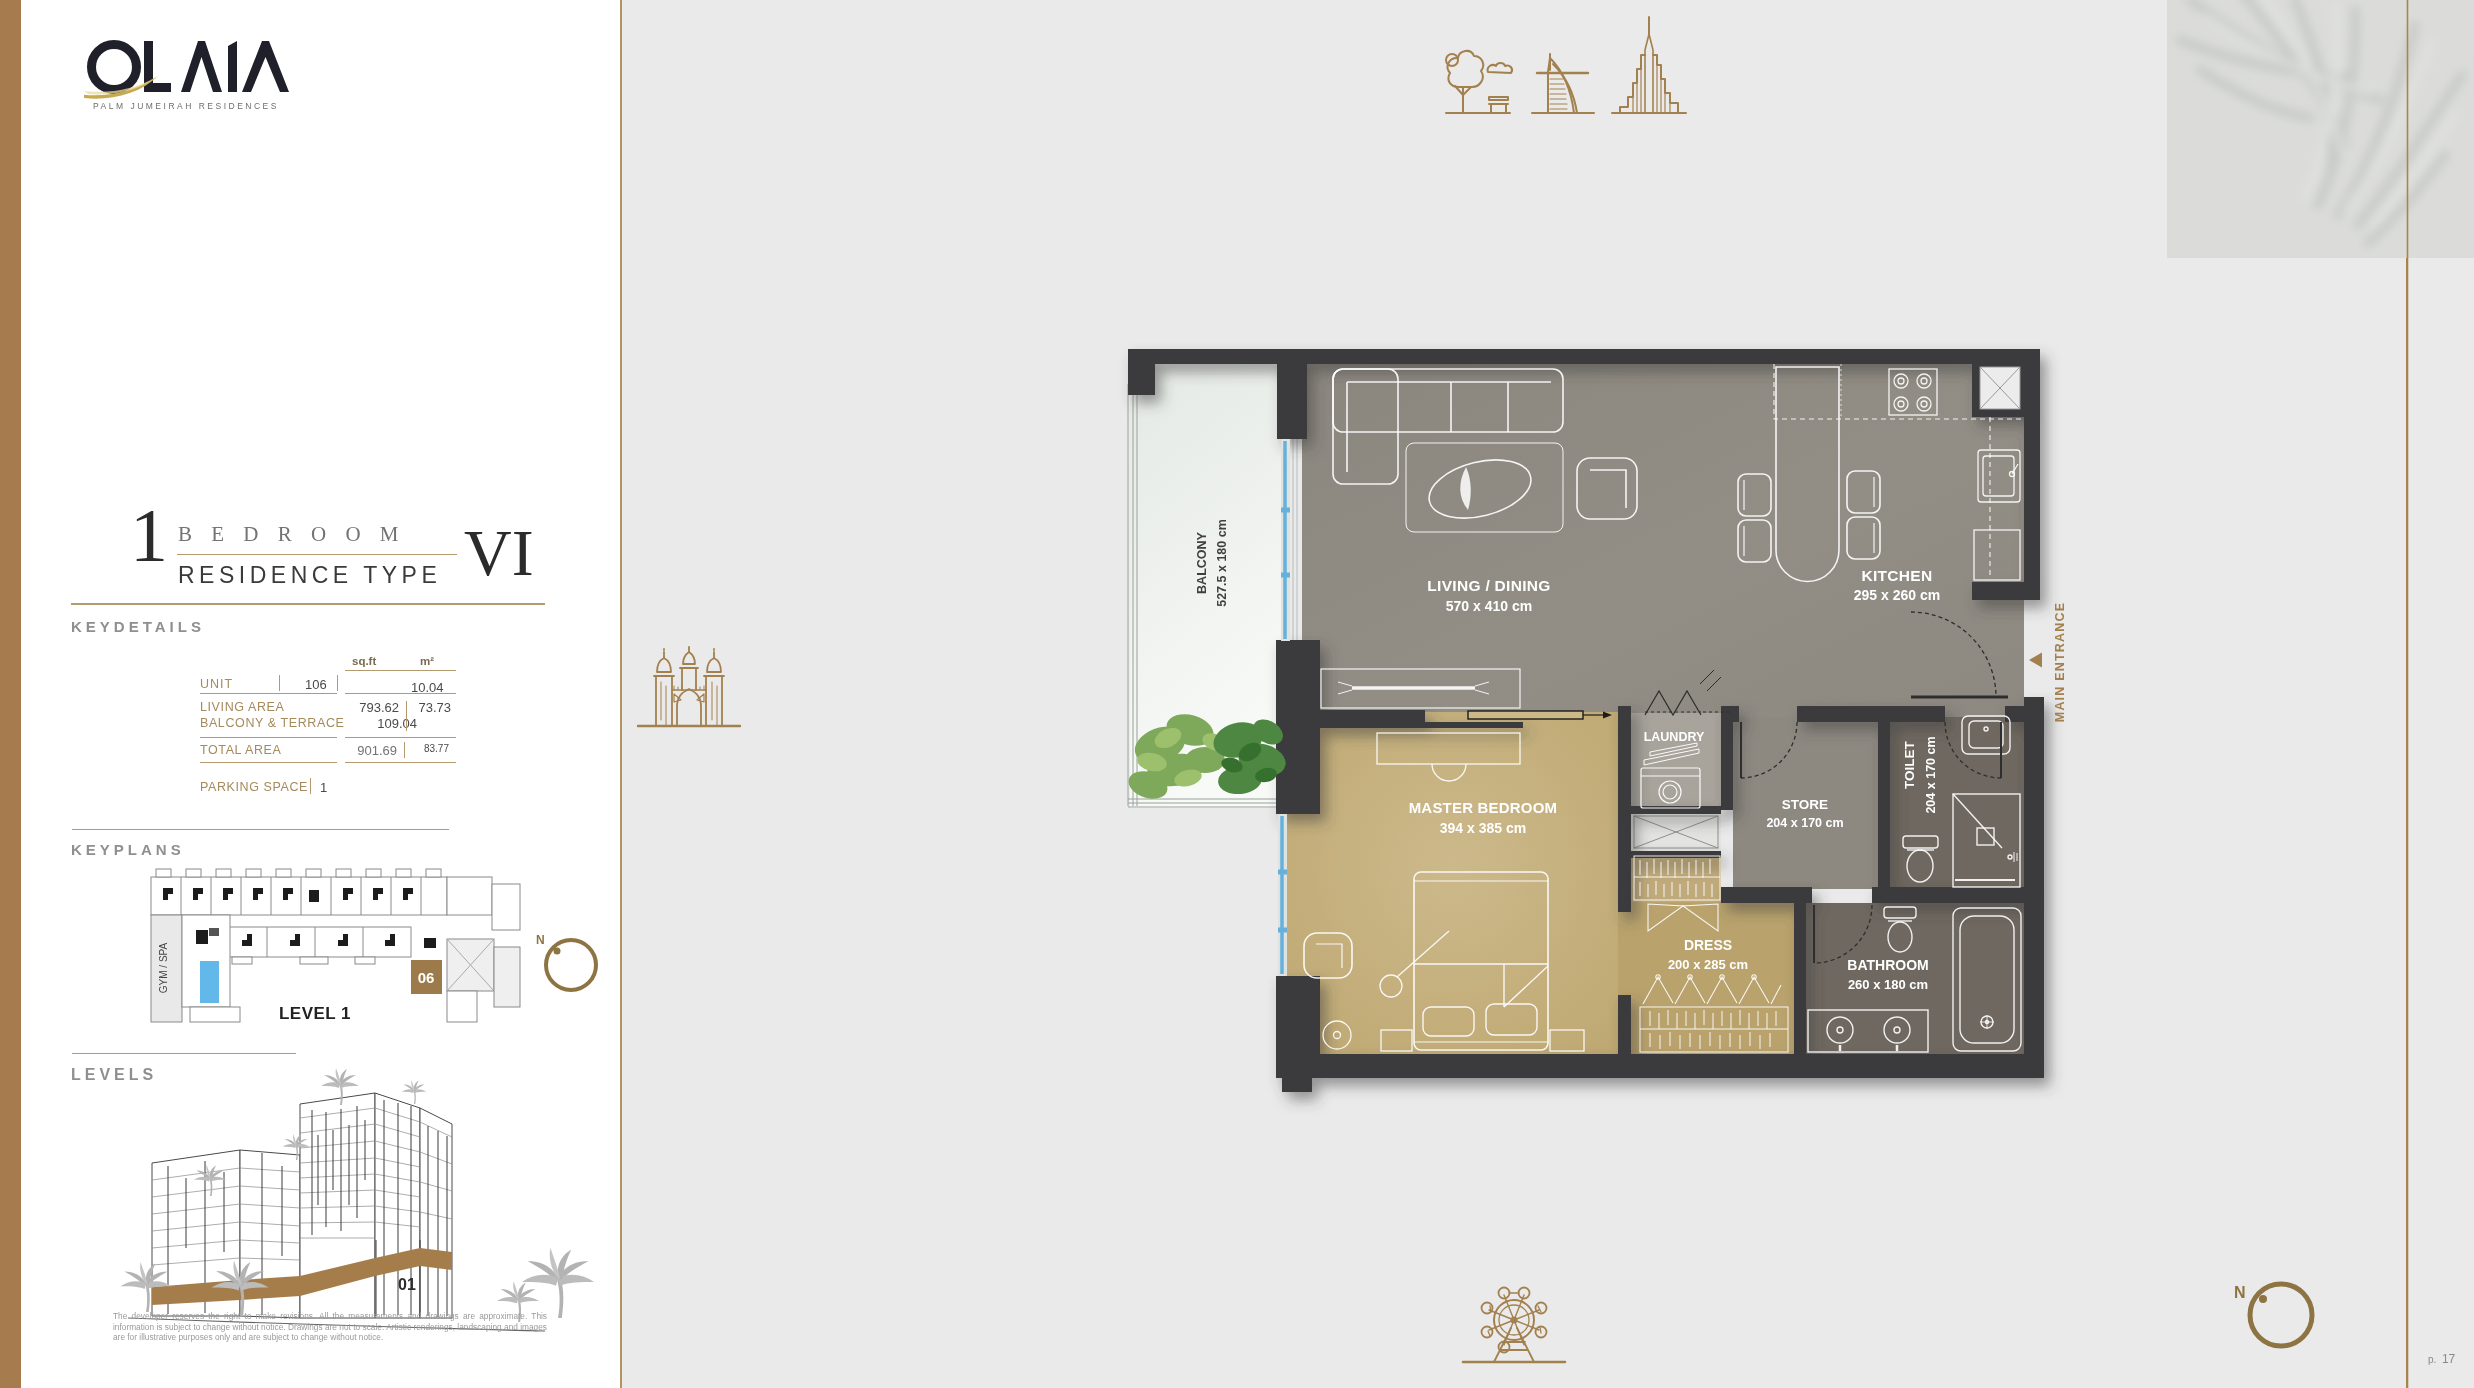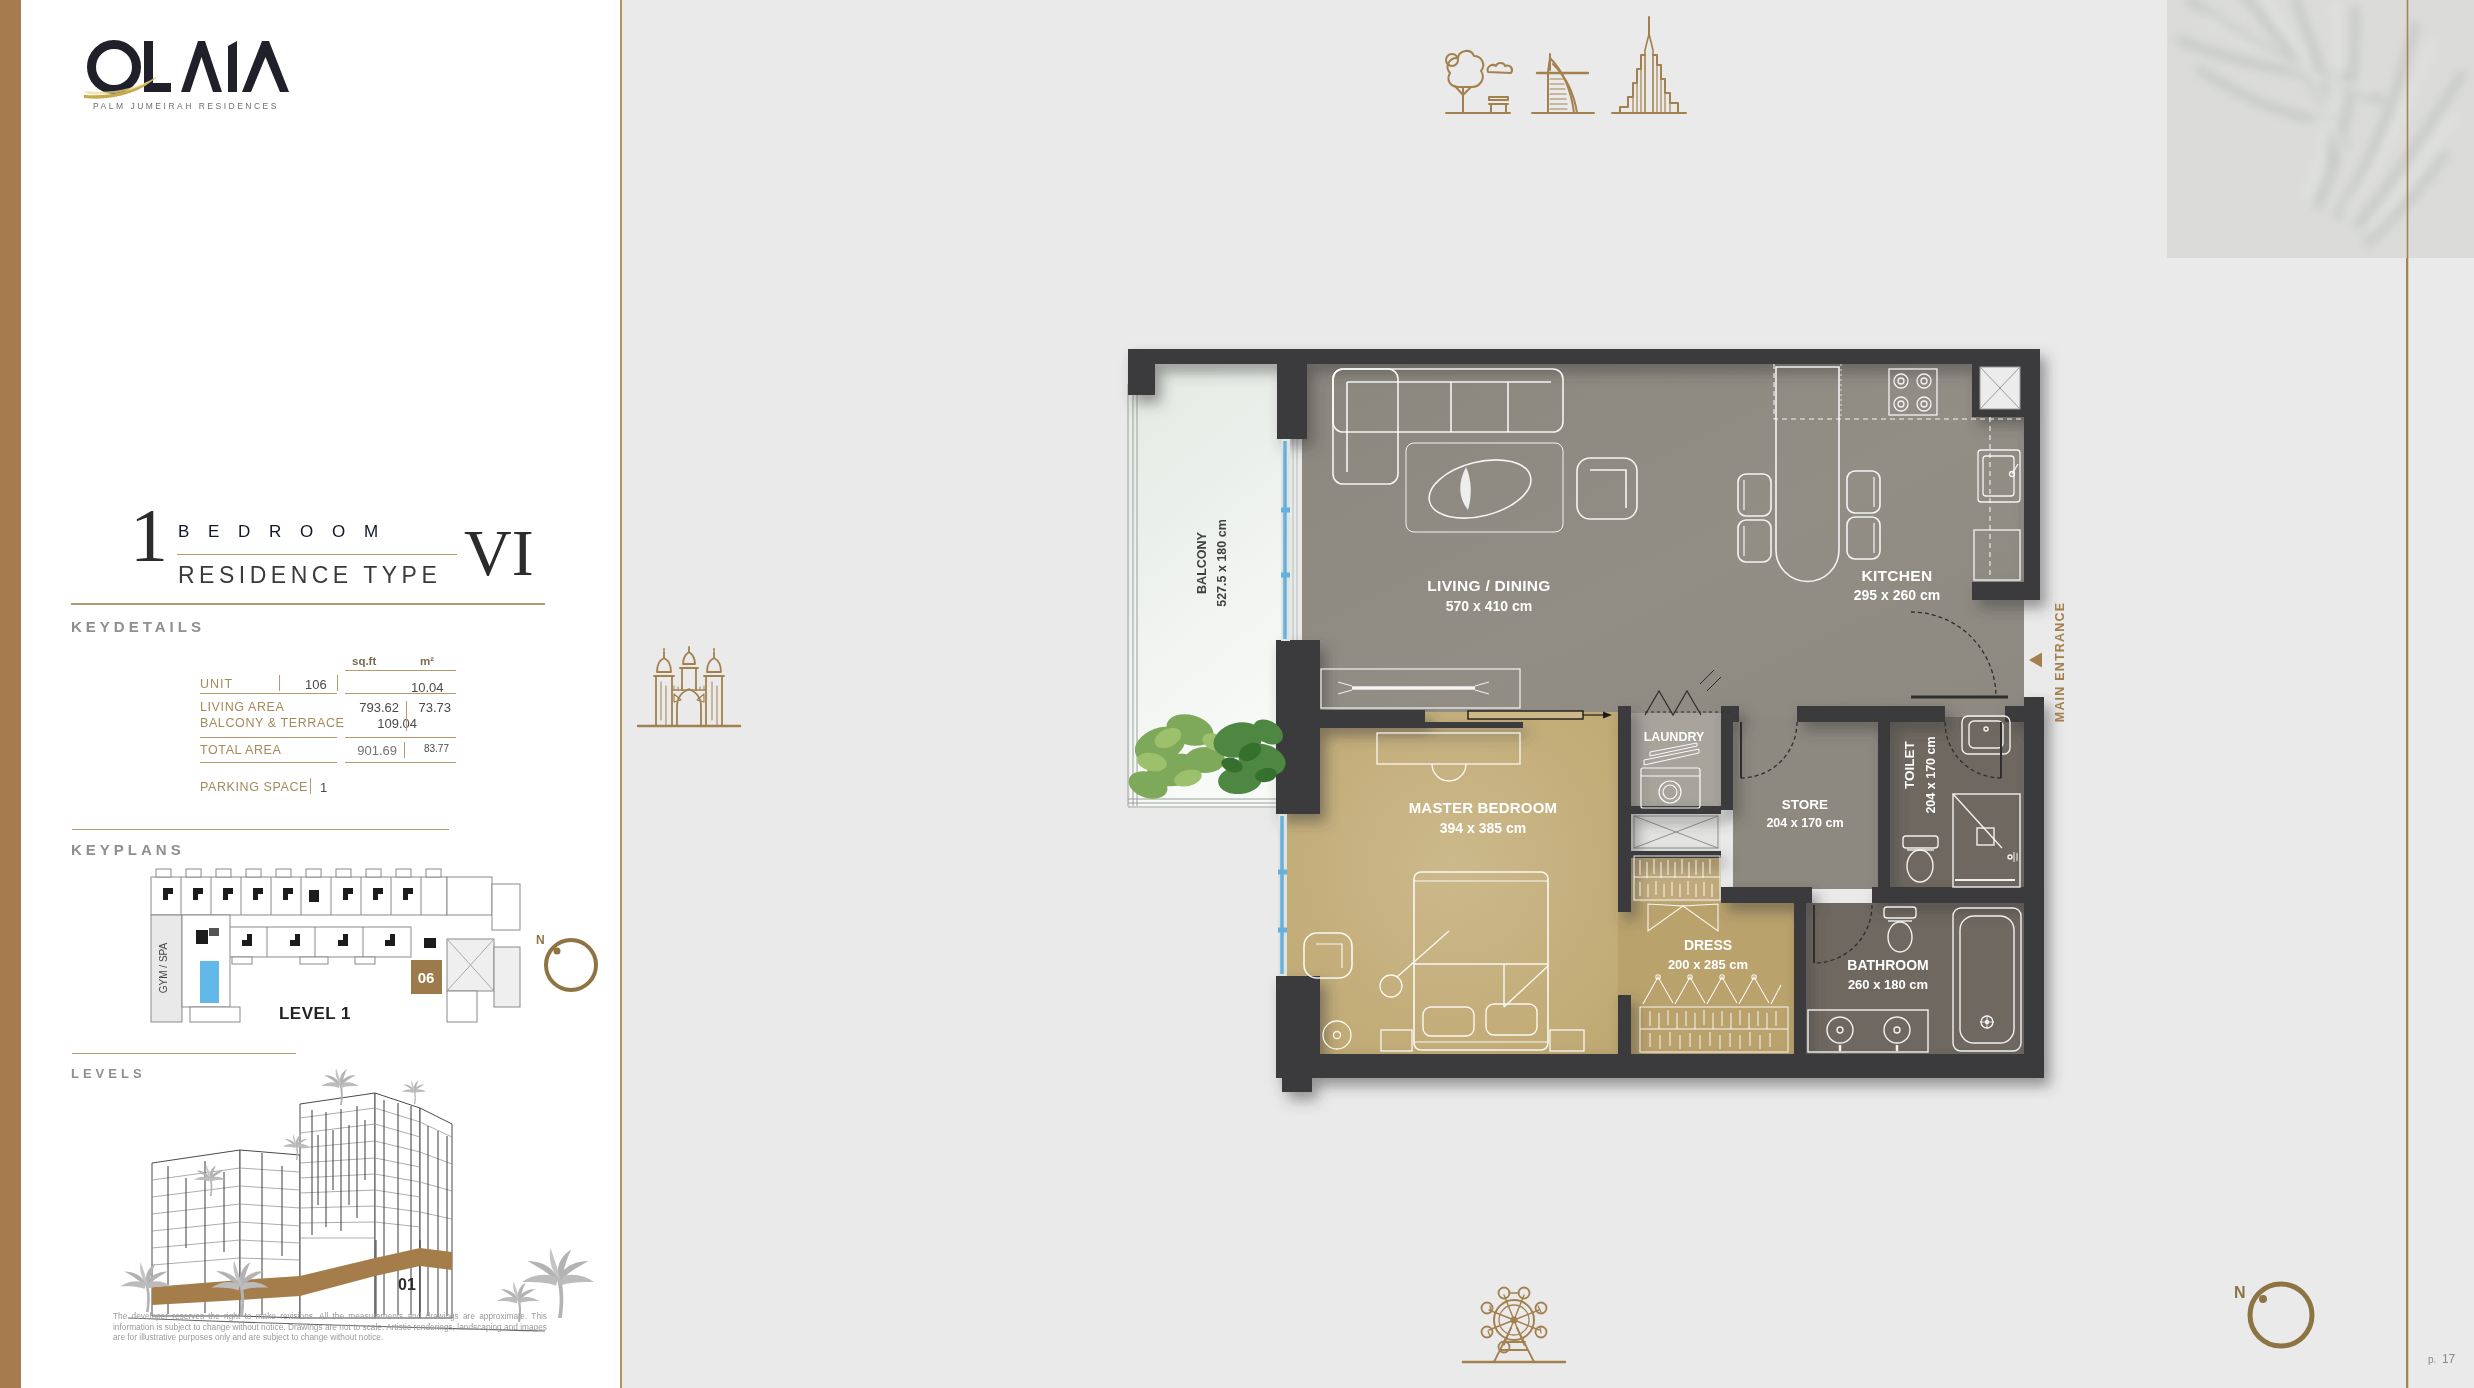--- a/index.html
+++ b/index.html
@@ -31,21 +31,21 @@
       <path d="M178,5 L185,5 L205,56 L196,56 L181.5,21 L167,56 L158,56 Z" fill="#20202a"></path>
 
       <path d="M-6,58 C 18,62 48,57 74,40 C 56,58 26,65 0,62 Z" fill="#c7a94f"></path>
       <path d="M0,55 C 26,58 52,53 72,41 C 58,54 28,60 4,58 Z" fill="#ecdb94" opacity="0.75"></path>
     </svg>
   </div>
 
   <div class="abs" style="left:93px;top:101px;width:300px;font-size:8.5px;letter-spacing:2.5px;color:#6e6e6e;">PALM JUMEIRAH RESIDENCES</div>
 
   <div class="abs" style="left:130px;top:505px;font-family:'Liberation Serif',serif;font-size:76px;color:#2b2b2b;line-height:60px;">1</div>
-  <div class="abs" style="left:178px;top:522px;font-size:17px;letter-spacing:7px;color:#0f172a;">B E D R O O M</div>
+  <div class="abs" style="left:178px;top:522px;font-size:21px;letter-spacing:7px;color:#737373;font-family:Liberation Serif, serif;">B E D R O O M</div>
   <div class="hl" style="left:177px;top:554px;width:280px;"></div>
   <div class="abs" style="left:178px;top:562px;font-size:23px;letter-spacing:4.5px;color:#3a3a3a;">RESIDENCE TYPE</div>
   <div class="abs" style="left:464px;top:520px;font-family:'Liberation Serif',serif;font-size:66px;color:#2b2b2b;line-height:66px;">VI</div>
   <div class="hl" style="left:71px;top:603px;width:474px;height:2px;"></div>
 
   <div class="abs" style="left:71px;top:618px;font-size:15px;font-weight:bold;letter-spacing:4px;color:#8f8f8f;">KEYDETAILS</div>
 
   <div class="abs" style="left:0;top:0;">
 
     <div class="abs" style="left:352px;top:655px;width:50px;font-size:11.5px;font-weight:bold;color:#7a6a4e;">sq.ft</div>
@@ -153,21 +153,21 @@
     <text x="426" y="983" text-anchor="middle" font-size="15" font-weight="bold" fill="#ffffff" font-family="Liberation Sans, sans-serif">06</text>
 
     <text x="315" y="1019" text-anchor="middle" font-size="17" font-weight="bold" fill="#222" font-family="Liberation Sans, sans-serif" letter-spacing="0.5">LEVEL 1</text>
 
     <circle cx="571" cy="965" r="25" fill="none" stroke="#8d7442" stroke-width="4"></circle>
     <circle cx="557" cy="951" r="3.5" fill="#8d7442"></circle>
     <text x="536" y="944" font-size="12" font-weight="bold" fill="#8d7442" font-family="Liberation Sans, sans-serif">N</text>
   </svg>
 
   <div class="hl" style="left:72px;top:1053px;width:224px;"></div>
-  <div class="abs" style="left:71px;top:1066px;font-size:13px;font-weight:bold;letter-spacing:4px;color:#8f8f8f;">LEVELS</div>
+  <div class="abs" style="left:71px;top:1066px;font-size:16px;font-weight:bold;letter-spacing:4px;color:#8f8f8f;">LEVELS</div>
 
   <svg class="abs" style="left:0;top:0;" width="640" height="1388" viewBox="0 0 640 1388" id="levelssvg">
     <defs>
 
       <g id="palm">
         <path d="M0,0 C1.5,-8 1,-16 -1,-22 L1,-22 C3.5,-15 3,-7 2,0 Z" fill="#b3b3b3"></path>
         <path d="M0,-21 C-3,-27 -9,-30 -16,-30 C-9,-26 -4,-23 -1,-19 Z" fill="#b3b3b3"></path>
         <path d="M0,-21 C-6,-24 -13,-23 -19,-19 C-12,-19 -6,-19 -1,-17 Z" fill="#bcbcbc"></path>
         <path d="M0,-21 C3,-27 9,-30 16,-30 C9,-26 4,-23 1,-19 Z" fill="#b3b3b3"></path>
         <path d="M0,-21 C6,-24 13,-23 19,-19 C12,-19 6,-19 1,-17 Z" fill="#bcbcbc"></path>

